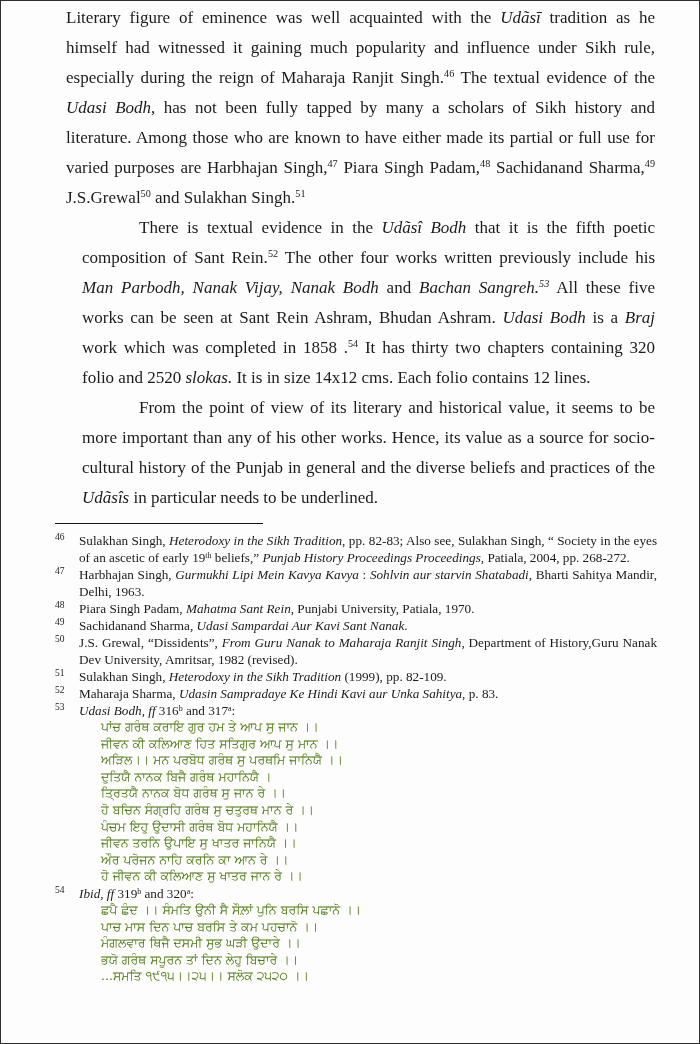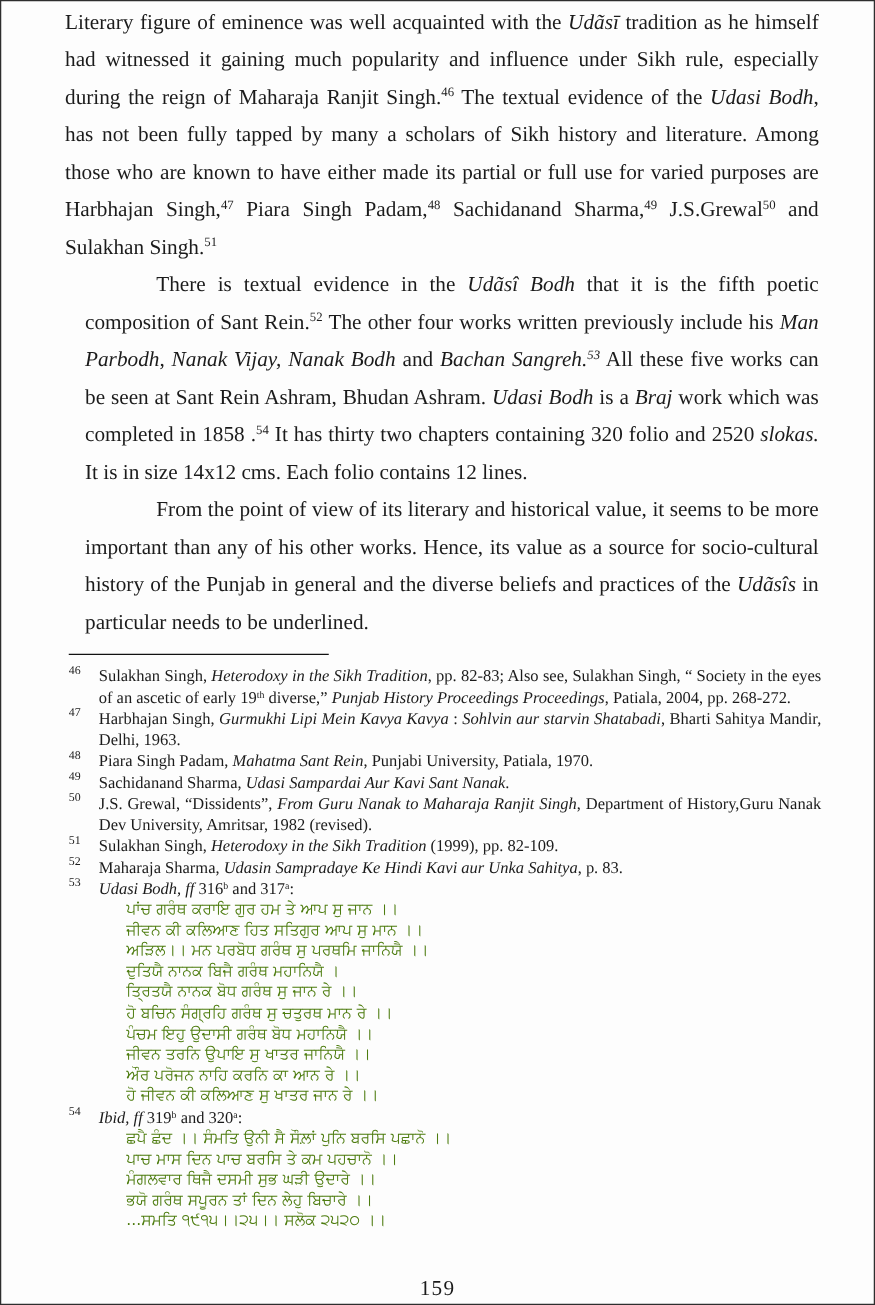--- a/index.html
+++ b/index.html
@@ -6,21 +6,21 @@
   .page {
     position: relative;
     width: 698px;
     height: 1042px;
     border: 1px solid #2e2e2e;
     background: #fdfdfd;
     color: #1b1b1b;
     font-family: "Liberation Serif", serif;
     overflow: hidden;
   }
-  .body-text { padding: 2px 44px 0 51px; }
+  .body-text { padding: 2px 44px 0 65px; }
   .body-text p {
     margin: 0;
     font-size: 17px;
     line-height: 30px;
     text-align: justify;
   }
   .body-text p.indent { text-indent: 57px; margin-left: 16px; }
   .it { font-style: italic; }
   sup.ref {
     font-size: 0.6em;
@@ -71,24 +71,23 @@
 <body>
 
 <div class="page">
   <div class="body-text" id="body-paragraphs">
       <p class=""><span>Literary figure of eminence was well acquainted with the </span><span class="it">Udãsī</span><span>  tradition as he himself had witnessed it gaining much popularity and influence under Sikh rule, especially during the reign of Maharaja Ranjit Singh.</span><sup class="ref">46</sup><span> The textual evidence of the </span><span class="it">Udasi Bodh</span><span>, has not been fully tapped by many a scholars of Sikh history and literature. Among those who are known to have either made its partial or full use for varied purposes are Harbhajan Singh,</span><sup class="ref">47</sup><span> Piara Singh Padam,</span><sup class="ref">48</sup><span> Sachidanand Sharma,</span><sup class="ref">49</sup><span> J.S.Grewal</span><sup class="ref">50</sup><span> and Sulakhan Singh.</span><sup class="ref">51</sup></p>
       <p class="indent"><span>There is textual evidence in the </span><span class="it">Udãsî  Bodh</span><span> that it is the fifth poetic composition of Sant Rein.</span><sup class="ref">52</sup><span> The other four works written previously include his </span><span class="it">Man Parbodh, Nanak Vijay, Nanak Bodh</span><span> and </span><span class="it">Bachan Sangreh.</span><sup class="ref it">53</sup><span> All these five works can be seen at Sant Rein Ashram, Bhudan Ashram. </span><span class="it">Udasi Bodh</span><span> is a </span><span class="it">Braj</span><span> work which was completed in 1858 .</span><sup class="ref">54</sup><span> It has thirty two chapters containing 320 folio and 2520 </span><span class="it">slokas.</span><span> It is in size 14x12 cms. Each folio contains 12 lines.</span></p>
       <p class="indent"><span>From the point of view of its literary and historical value, it seems to be more important than any of his other works. Hence, its value as a source for socio-cultural history of the Punjab in general and the diverse beliefs and practices of the </span><span class="it">Udãsîs</span><span>  in particular needs to be underlined.</span></p>
     </div>
   <div class="fn-sep"></div>
   <div class="footnotes" id="footnotes">
-      <div class="footnote"><span class="fn-num">46</span><span>Sulakhan Singh, </span><span class="it">Heterodoxy in the Sikh Tradition</span><span>, pp. 82-83; Also see, Sulakhan Singh, “ Society in the eyes of an ascetic of early 19</span><sup class="ref">th</sup><span> diverse,” </span><span class="it">Punjab History Proceedings Proceedings</span><span>, Patiala, 2004, pp. 268-272.</span></div>
+      <div class="footnote"><span class="fn-num">46</span><span>Sulakhan Singh, </span><span class="it">Heterodoxy in the Sikh Tradition</span><span>, pp. 82-83; Also see, Sulakhan Singh, “ Society in the eyes of an ascetic of early 19</span><sup class="ref">th</sup><span> beliefs,” </span><span class="it">Punjab History Proceedings Proceedings</span><span>, Patiala, 2004, pp. 268-272.</span></div>
       <div class="footnote"><span class="fn-num">47</span><span>Harbhajan Singh, </span><span class="it">Gurmukhi Lipi Mein Kavya Kavya</span><span> : </span><span class="it">Sohlvin aur starvin Shatabadi</span><span>, Bharti Sahitya Mandir, Delhi, 1963.</span></div>
       <div class="footnote"><span class="fn-num">48</span><span>Piara Singh Padam, </span><span class="it">Mahatma Sant Rein</span><span>, Punjabi University, Patiala, 1970.</span></div>
       <div class="footnote"><span class="fn-num">49</span><span>Sachidanand Sharma, </span><span class="it">Udasi Sampardai Aur Kavi Sant Nanak</span><span>.</span></div>
       <div class="footnote"><span class="fn-num">50</span><span>J.S. Grewal, “Dissidents”, </span><span class="it">From Guru Nanak to Maharaja Ranjit Singh</span><span>, Department of History,Guru Nanak Dev University, Amritsar, 1982 (revised).</span></div>
       <div class="footnote"><span class="fn-num">51</span><span>Sulakhan Singh, </span><span class="it">Heterodoxy in the Sikh Tradition</span><span> (1999),  pp. 82-109.</span></div>
       <div class="footnote"><span class="fn-num">52</span><span>Maharaja Sharma, </span><span class="it">Udasin Sampradaye Ke Hindi Kavi aur Unka Sahitya</span><span>, p. 83.</span></div>
       <div class="footnote"><span class="fn-num">53</span><span class="it">Udasi Bodh, ff </span><span>316</span><sup class="ref">b</sup><span> and 317</span><sup class="ref">a</sup><span>:</span><div class="gurmukhi-line">ਪਾਂਚ ਗਰੰਥ ਕਰਾਇ ਗੁਰ ਹਮ ਤੇ ਆਪ ਸੁ ਜਾਨ ।।</div><div class="gurmukhi-line">ਜੀਵਨ ਕੀ ਕਲਿਆਣ ਹਿਤ ਸਤਿਗੁਰ ਆਪ ਸੁ ਮਾਨ ।।</div><div class="gurmukhi-line">ਅੜਿਲ।। ਮਨ ਪਰਬੋਧ ਗਰੰਥ ਸੁ ਪਰਥਮਿ ਜਾਨਿਯੈ ।।</div><div class="gurmukhi-line">ਦੁਤਿਯੈ ਨਾਨਕ ਬਿਜੈ ਗਰੰਥ ਮਹਾਨਿਯੈ ।</div><div class="gurmukhi-line">ਤ੍ਰਿਤਯੈ ਨਾਨਕ ਬੋਧ ਗਰੰਥ ਸੁ ਜਾਨ ਰੇ ।।</div><div class="gurmukhi-line">ਹੋ ਬਚਿਨ ਸੰਗ੍ਰਹਿ ਗਰੰਥ ਸੁ ਚਤੁਰਥ ਮਾਨ ਰੇ ।।</div><div class="gurmukhi-line">ਪੰਚਮ ਇਹੁ ਉਦਾਸੀ ਗਰੰਥ ਬੋਧ ਮਹਾਨਿਯੈ ।।</div><div class="gurmukhi-line">ਜੀਵਨ ਤਰਨਿ ਉਪਾਇ ਸੁ ਖਾਤਰ ਜਾਨਿਯੈ ।।</div><div class="gurmukhi-line">ਔਰ ਪਰੋਜਨ ਨਾਹਿ ਕਰਨਿ ਕਾ ਆਨ ਰੇ ।।</div><div class="gurmukhi-line">ਹੋ ਜੀਵਨ ਕੀ ਕਲਿਆਣ ਸੁ ਖਾਤਰ ਜਾਨ ਰੇ ।।</div></div>
       <div class="footnote"><span class="fn-num">54</span><span class="it">Ibid,  ff </span><span>319</span><sup class="ref">b</sup><span> and 320</span><sup class="ref">a</sup><span>:</span><div class="gurmukhi-line">ਛਪੈ ਛੰਦ ।। ਸੰਮਤਿ ਉਨੀ ਸੈ ਸੌਲ਼ਾਂ ਪੁਨਿ ਬਰਸਿ ਪਛਾਨੋ ।।</div><div class="gurmukhi-line">ਪਾਚ ਮਾਸ ਦਿਨ ਪਾਚ ਬਰਸਿ ਤੇ ਕਮ ਪਹਚਾਨੋ ।।</div><div class="gurmukhi-line">ਮੰਗਲਵਾਰ ਥਿਜੈ ਦਸਮੀ ਸੁਭ ਘੜੀ ਉਦਾਰੇ ।।</div><div class="gurmukhi-line">ਭਯੋ ਗਰੰਥ ਸਪੂਰਨ ਤਾਂ ਦਿਨ ਲੇਹੁ ਬਿਚਾਰੇ ।।</div><div class="gurmukhi-line">...ਸਮਤਿ ੧੯੧੫।।੨੫।। ਸਲੋਕ ੨੫੨੦ ।।</div></div>
     </div>
-  <div class="page-number">159</div>
 </div>
 
 </body></html>

